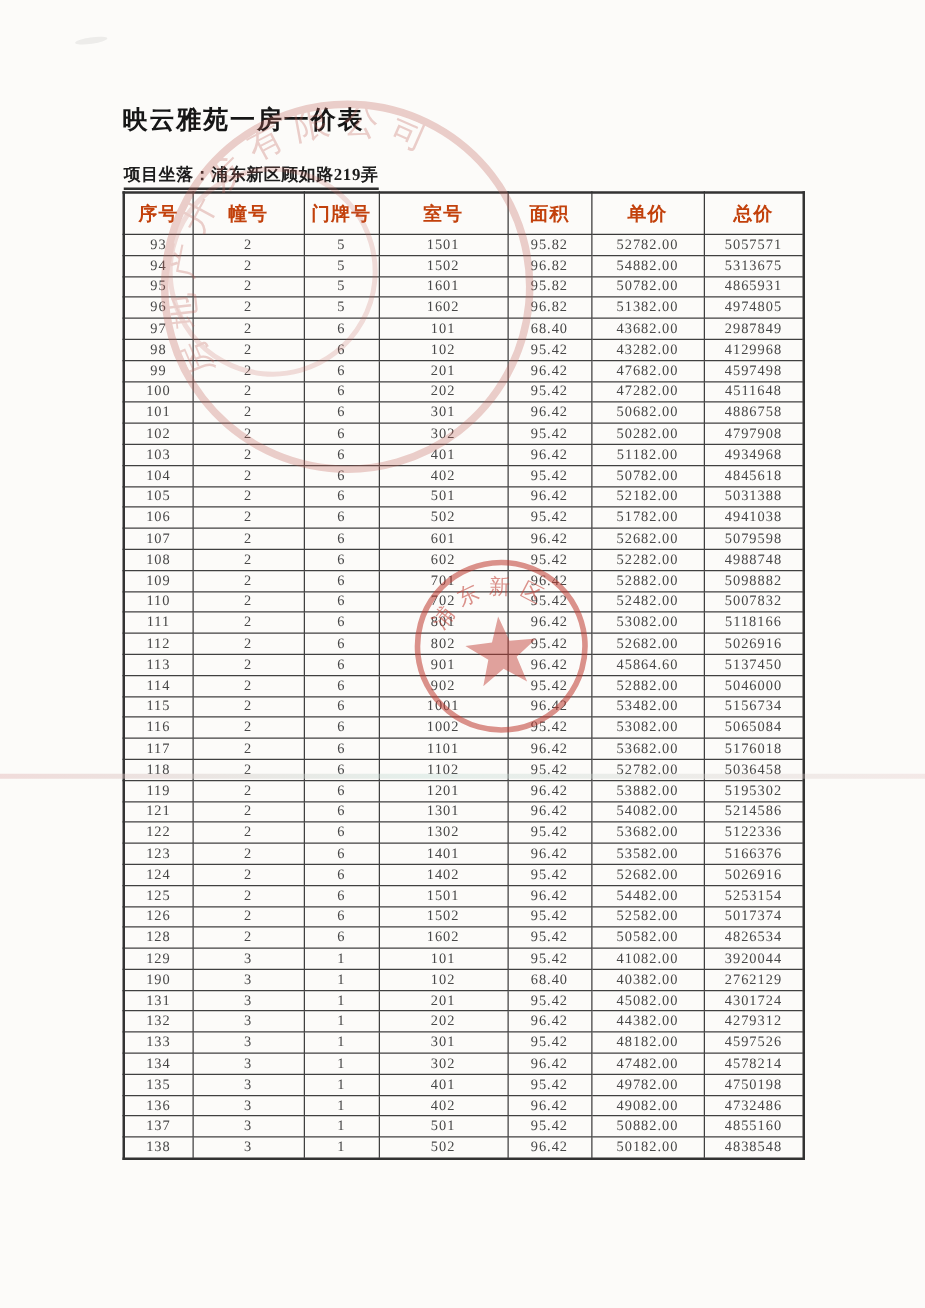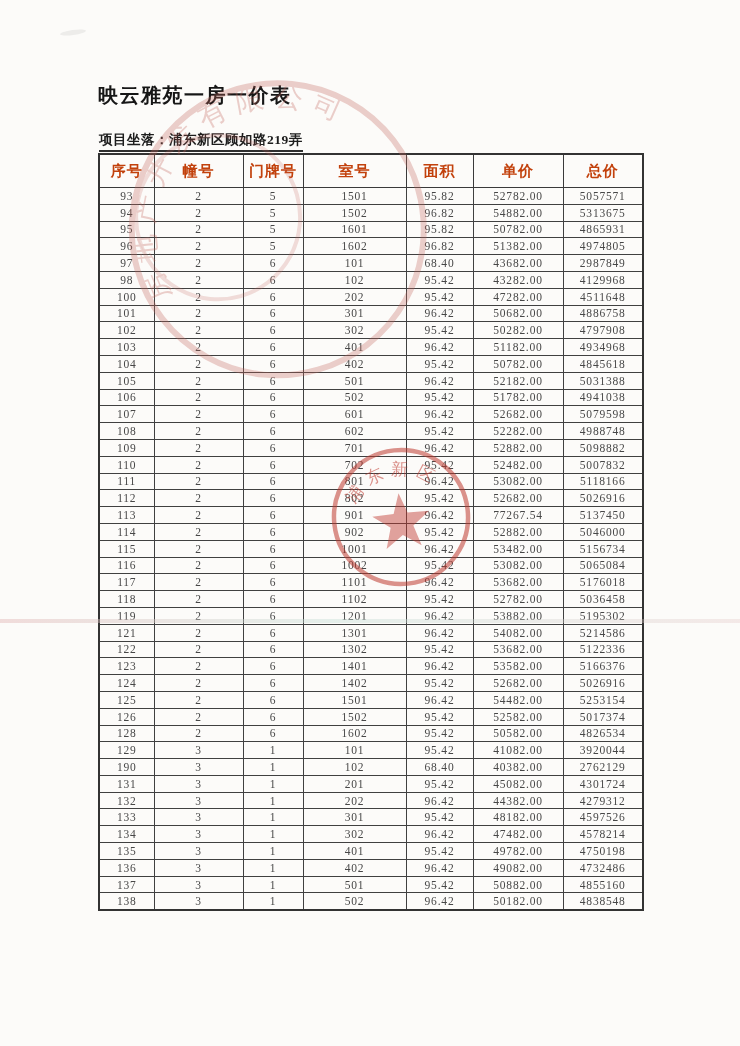--- a/index.html
+++ b/index.html
@@ -129,20 +129,29 @@
         <tr>
           <td>98</td>
           <td>2</td>
           <td>6</td>
           <td>102</td>
           <td>95.42</td>
           <td>43282.00</td>
           <td>4129968</td>
         </tr>
         <tr>
+          <td>99</td>
+          <td>2</td>
+          <td>6</td>
+          <td>201</td>
+          <td>96.42</td>
+          <td>47682.00</td>
+          <td>4597498</td>
+        </tr>
+        <tr>
           <td>100</td>
           <td>2</td>
           <td>6</td>
           <td>202</td>
           <td>95.42</td>
           <td>47282.00</td>
           <td>4511648</td>
         </tr>
         <tr>
           <td>101</td>
@@ -251,21 +260,21 @@
           <td>95.42</td>
           <td>52682.00</td>
           <td>5026916</td>
         </tr>
         <tr>
           <td>113</td>
           <td>2</td>
           <td>6</td>
           <td>901</td>
           <td>96.42</td>
-          <td>77267.54</td>
+          <td>45864.60</td>
           <td>5137450</td>
         </tr>
         <tr>
           <td>114</td>
           <td>2</td>
           <td>6</td>
           <td>902</td>
           <td>95.42</td>
           <td>52882.00</td>
           <td>5046000</td>

